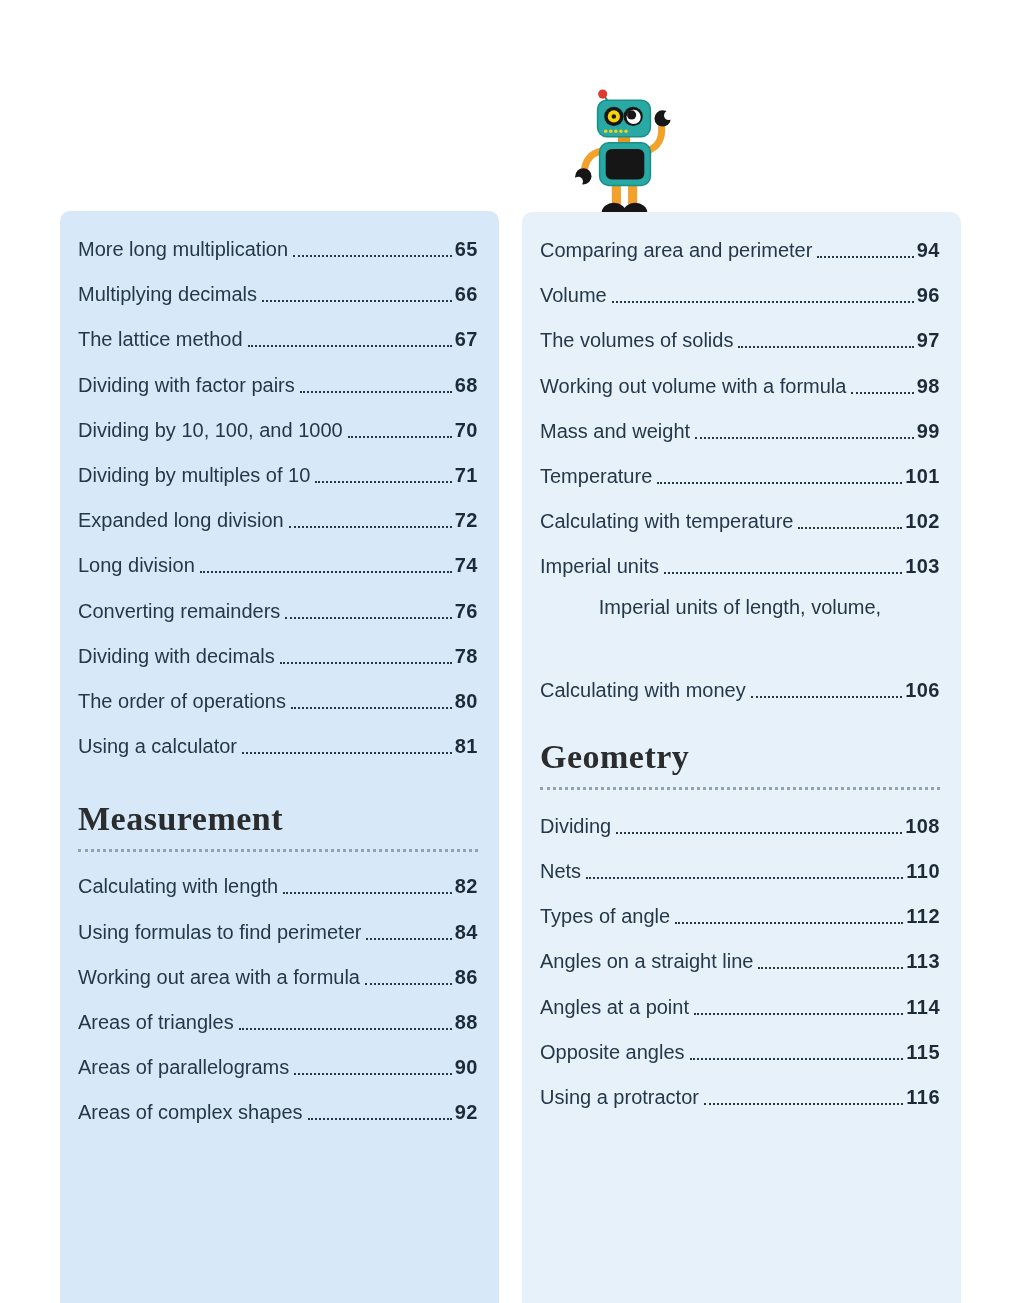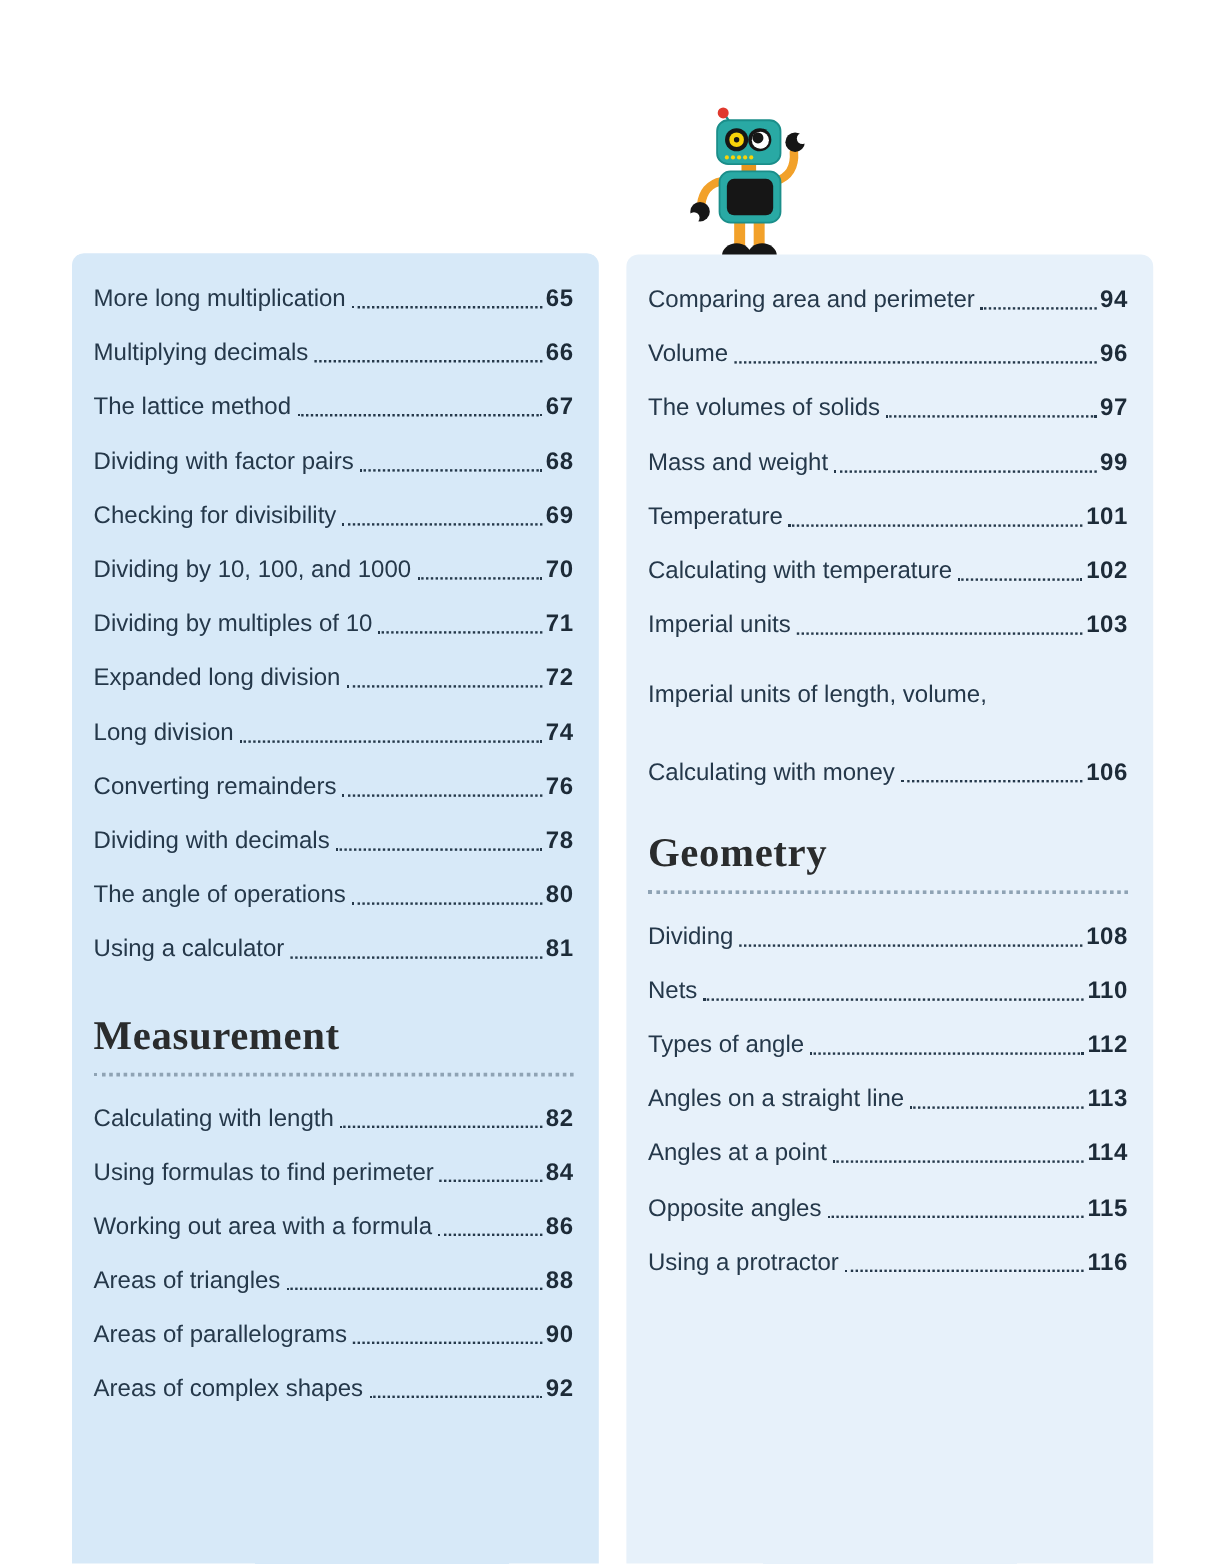--- a/index.html
+++ b/index.html
@@ -20,21 +20,21 @@
     display:flex;align-items:center;height:45.2px;
     font-size:20px;color:var(--text,#25384a);
   }
   .lbl{white-space:nowrap;}
   .dots{
     flex:1;height:0;min-width:12px;
     border-bottom:2.6px dotted var(--text,#25384a);
     margin:13px 3px 0 5px;
   }
   .num{font-weight:bold;color:var(--number,#1d2b38);letter-spacing:.5px;}
-  .toc-row.twoline{height:70px;flex-direction:column;align-items:stretch;justify-content:center;margin-bottom:8px;}
+  .toc-row.twoline{height:70px;flex-direction:row;align-items:stretch;justify-content:center;margin-bottom:8px;}
   .twoline .l1,.twoline .l2{display:flex;align-items:center;height:35px;}
   .indent{padding-left:20px;}
   .section-heading{
     margin:0;font-family:Liberation Serif, serif;font-weight:800;
     font-size:34px;line-height:44px;color:var(--heading,#2a2c2d);
     letter-spacing:.5px;
   }
   .mt-meas{margin-top:28px;}
   .mt-geo{margin-top:22px;}
   .dotline{
@@ -123,25 +123,20 @@
         <span class="lbl">The lattice method</span>
         <span class="dots"></span>
         <span class="num">67</span>
       </div>
       <div class="toc-row">
         <span class="lbl">Dividing with factor pairs</span>
         <span class="dots"></span>
         <span class="num">68</span>
       </div>
       <div class="toc-row">
-        <span class="lbl">Checking for divisibility</span>
-        <span class="dots"></span>
-        <span class="num">69</span>
-      </div>
-      <div class="toc-row">
         <span class="lbl">Dividing by 10, 100, and 1000</span>
         <span class="dots"></span>
         <span class="num">70</span>
       </div>
       <div class="toc-row">
         <span class="lbl">Dividing by multiples of 10</span>
         <span class="dots"></span>
         <span class="num">71</span>
       </div>
       <div class="toc-row">
@@ -158,21 +153,21 @@
         <span class="lbl">Converting remainders</span>
         <span class="dots"></span>
         <span class="num">76</span>
       </div>
       <div class="toc-row">
         <span class="lbl">Dividing with decimals</span>
         <span class="dots"></span>
         <span class="num">78</span>
       </div>
       <div class="toc-row">
-        <span class="lbl">The angle of operations</span>
+        <span class="lbl">The order of operations</span>
         <span class="dots"></span>
         <span class="num">80</span>
       </div>
       <div class="toc-row">
         <span class="lbl">Using a calculator</span>
         <span class="dots"></span>
         <span class="num">81</span>
       </div>
     </div>
   <h2 class="section-heading mt-meas">Measurement</h2>
@@ -222,20 +217,25 @@
         <span class="lbl">Volume</span>
         <span class="dots"></span>
         <span class="num">96</span>
       </div>
       <div class="toc-row">
         <span class="lbl">The volumes of solids</span>
         <span class="dots"></span>
         <span class="num">97</span>
       </div>
       <div class="toc-row">
+        <span class="lbl">Working out volume with a formula</span>
+        <span class="dots"></span>
+        <span class="num">98</span>
+      </div>
+      <div class="toc-row">
         <span class="lbl">Mass and weight</span>
         <span class="dots"></span>
         <span class="num">99</span>
       </div>
       <div class="toc-row">
         <span class="lbl">Temperature</span>
         <span class="dots"></span>
         <span class="num">101</span>
       </div>
       <div class="toc-row">

